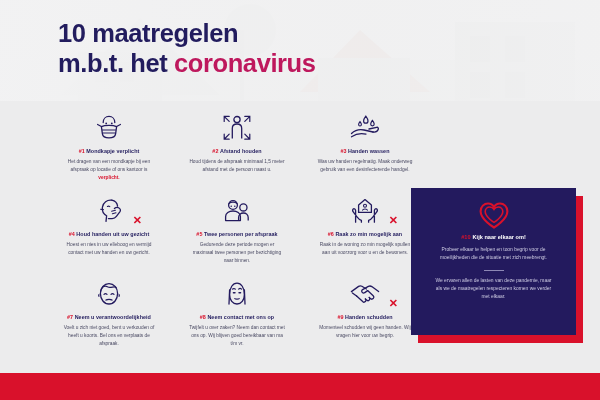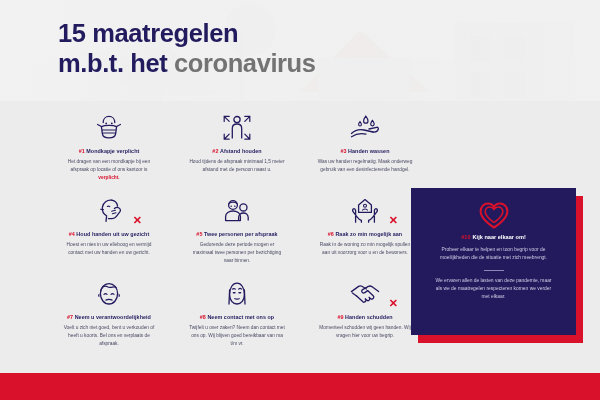--- a/index.html
+++ b/index.html
@@ -26,21 +26,21 @@
     background:linear-gradient(90deg, rgba(242,242,243,.97) 0%, rgba(242,242,243,.80) 30%, rgba(242,242,243,.72) 62%, rgba(242,242,243,.86) 100%);
   }
   .header-title {
     position:absolute; left:58px; top:19px;
     line-height:1.17;
     font-size:25.5px;
     font-weight:bold;
     letter-spacing:-.4px;
     color:#221c5e;
   }
-  .header-title .accent { color:#737373; }
+  .header-title .accent { color:#be185d; }
 
   
   .grid {
     position:absolute; left:48px; top:112px;
     width:378px;
     display:grid;
     grid-template-columns:repeat(3,1fr);
     grid-auto-rows:83px;
     column-gap:6px;
   }
@@ -129,21 +129,21 @@
     <rect x="455" y="22" width="120" height="79" fill="#9ba197"></rect>
     <rect x="470" y="36" width="20" height="26" fill="#757c70"></rect>
     <rect x="505" y="36" width="20" height="26" fill="#757c70"></rect>
     <rect x="470" y="72" width="20" height="26" fill="#757c70"></rect>
     <rect x="505" y="72" width="20" height="26" fill="#757c70"></rect>
     <circle cx="250" cy="30" r="26" fill="#a8ae9f"></circle>
     <rect x="240" y="30" width="4" height="70" fill="#8e9488"></rect>
   </svg>
   <div class="header-wash"></div>
   <div class="header-title">
-    <div>15 maatregelen</div>
+    <div>10 maatregelen</div>
     <div>
       <span>m.b.t. het </span><span class="accent">coronavirus</span>
     </div>
   </div>
 </div>
 
 <div class="grid">
     <div class="cell">
       <div class="cell-icon">
         <svg width="28" height="28" viewBox="0 0 28 28">

